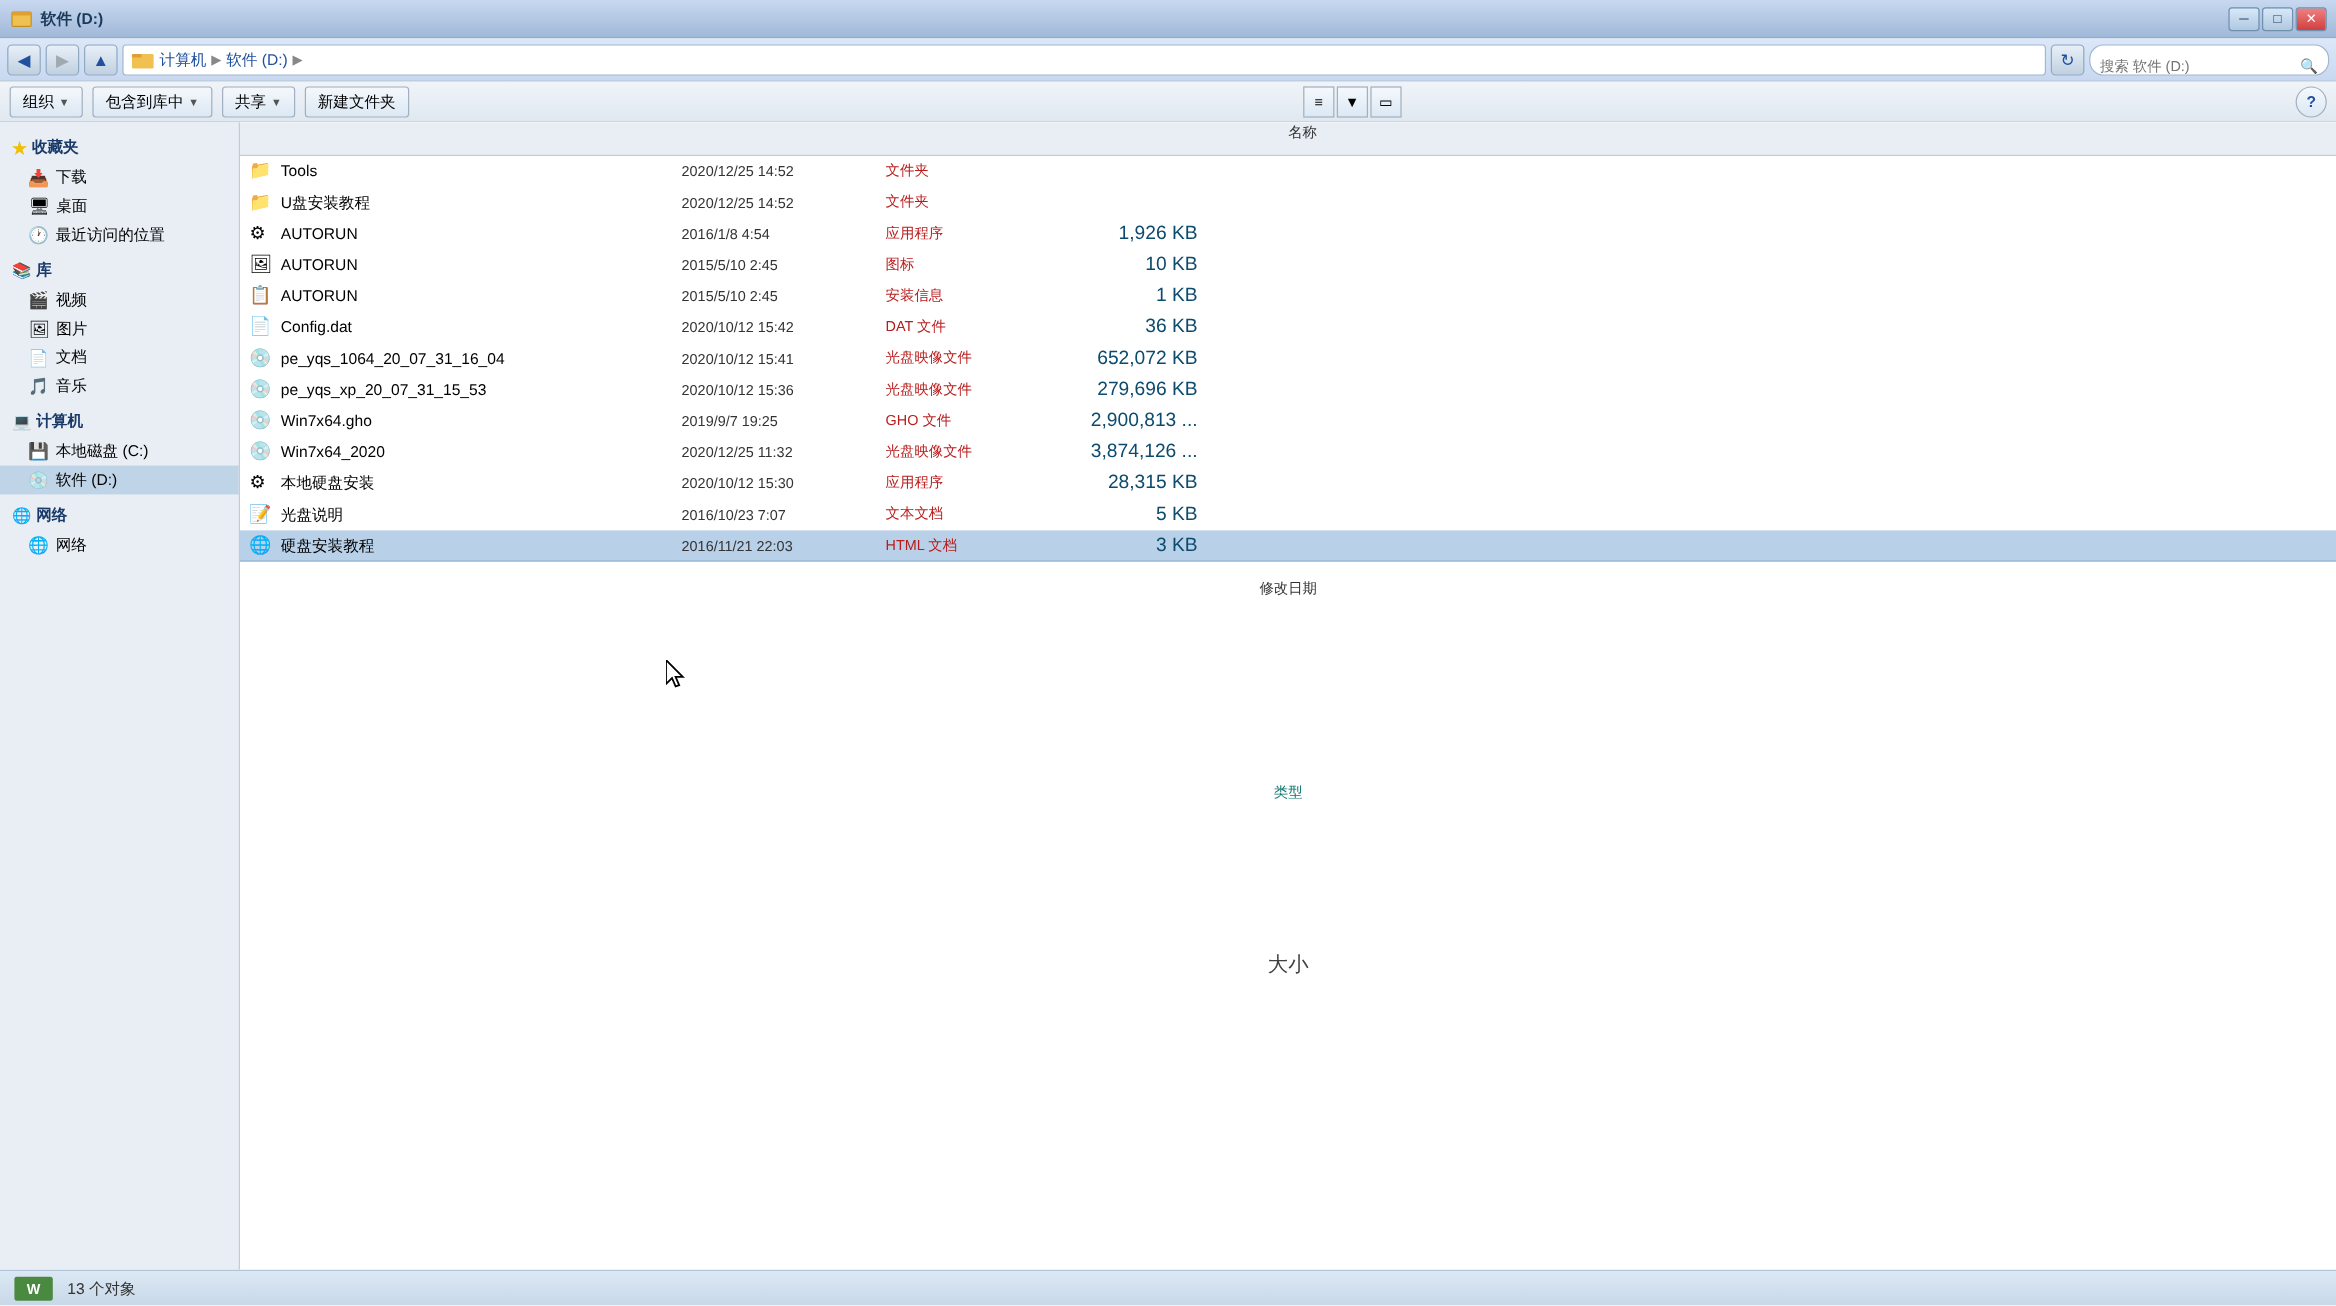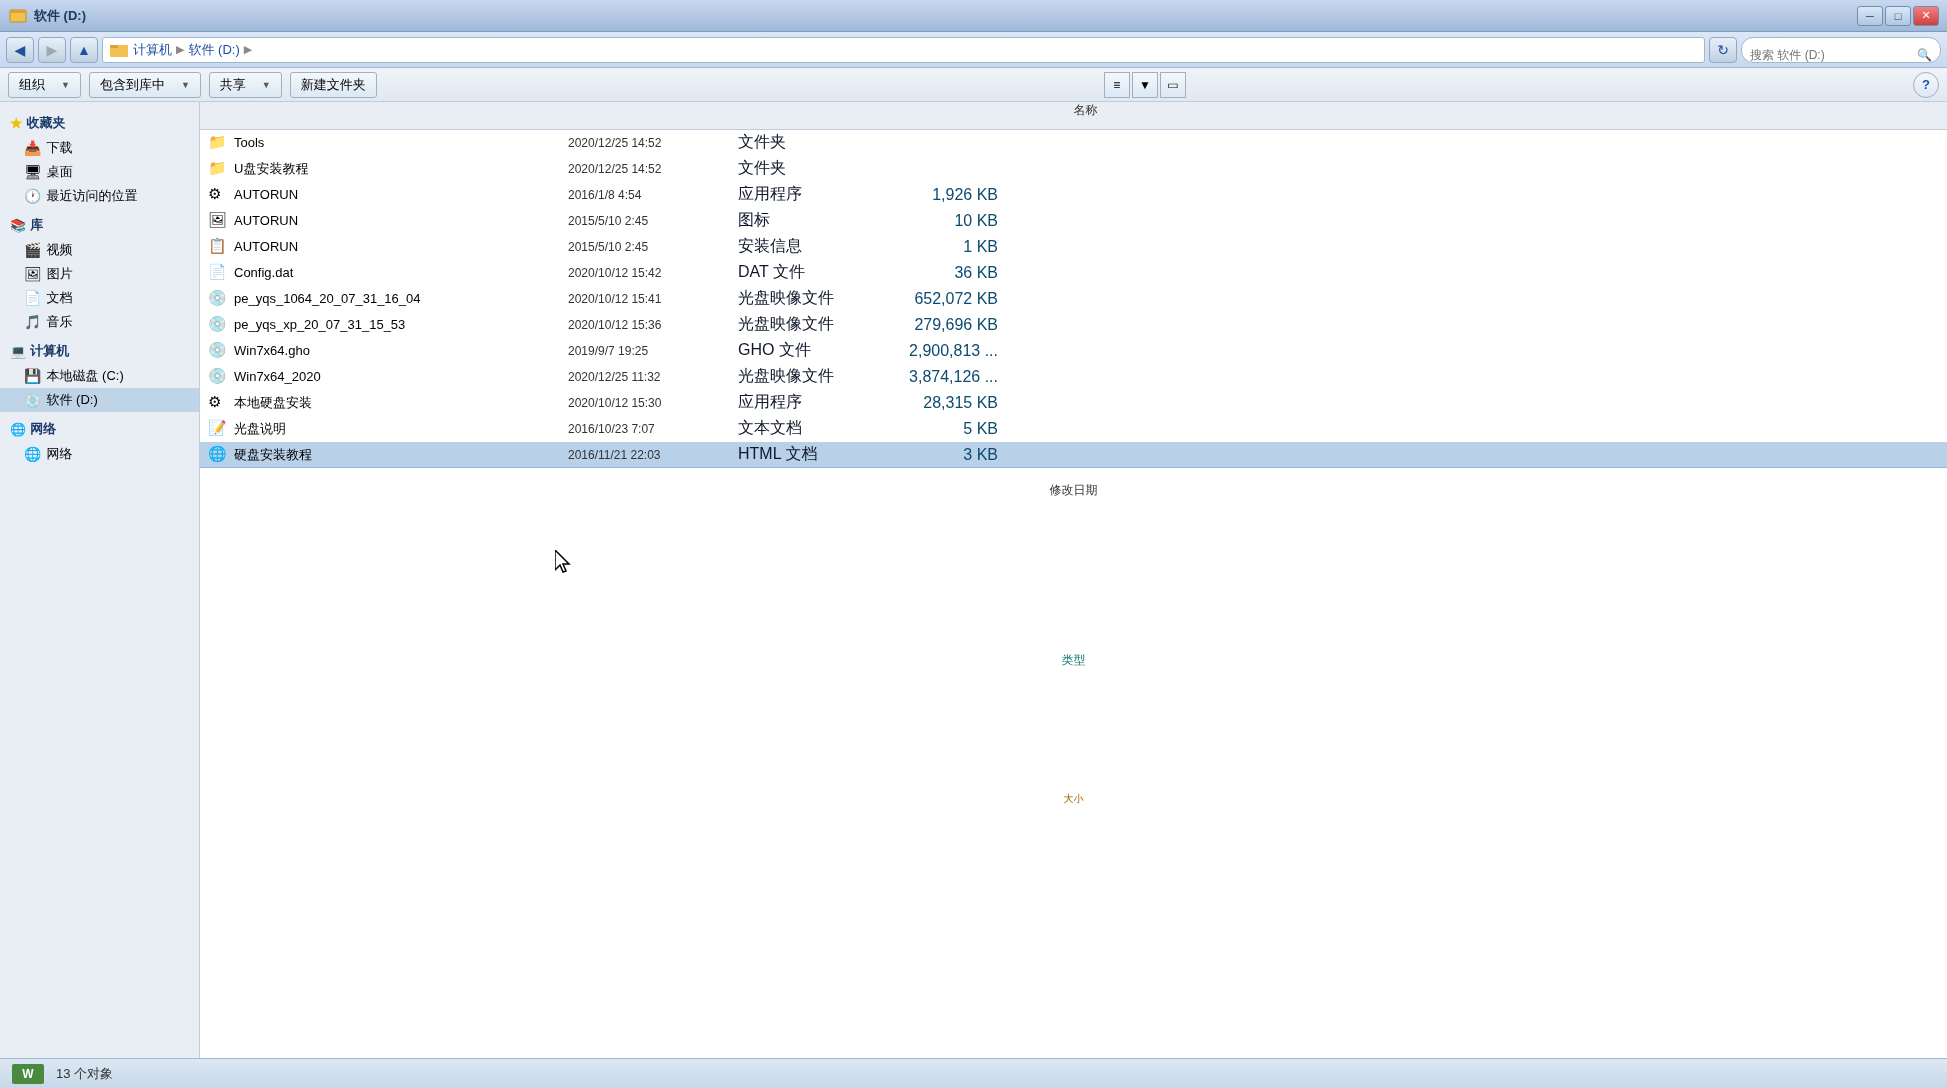--- a/index.html
+++ b/index.html
@@ -147,21 +147,21 @@
     .toolbar-btn {
       height: 26px;
       padding: 0 10px;
       border-radius: 3px;
       border: 1px solid #a0b0c0;
       background: linear-gradient(to bottom, #f4f8fc, #dce8f4);
       cursor: pointer;
       font-size: 13px;
       display: flex;
       align-items: center;
-      gap: 16px;
+      gap: 4px;
     }
     .toolbar-btn .dropdown-arrow { font-size: 9px; color: #555; }
     .help-btn {
       margin-left: auto;
       width: 26px;
       height: 26px;
       border-radius: 50%;
       border: 1px solid #a0b0c0;
       background: linear-gradient(to bottom, #f4f8fc, #dce8f4);
       cursor: pointer;
@@ -244,35 +244,35 @@
       border-bottom: 1px solid #c0ccd8;
       padding: 0 8px;
       position: sticky;
       top: 0;
       z-index: 1;
       flex-direction: column;
     }
     .col-name { flex: 0 0 380px; font-size: 12px; color: #333; padding-left: 24px; cursor: pointer; }
     .col-date { flex: 0 0 170px; font-size: 12px; color: #333; cursor: pointer; font-family: Liberation Mono, monospace; }
     .col-type { flex: 0 0 140px; font-size: 12px; color: #0f766e; cursor: pointer; }
-    .col-size { flex: 0 0 120px; font-size: 10px; color: #a16207; cursor: pointer; text-align: right; }
+    .col-size { flex: 0 0 120px; font-size: 17px; color: #404040; cursor: pointer; text-align: right; }
 
     .file-row {
       display: flex;
       align-items: center;
       height: 26px;
       padding: 0 8px;
       cursor: pointer;
       border-bottom: 1px solid transparent;
     }
     .file-row.selected { background: #b8d0e8; border-bottom: 1px solid #90b8d8; }
     .file-row .file-icon { width: 20px; height: 20px; margin-right: 6px; font-size: 15px; flex-shrink: 0; }
     .file-row .cell-name { flex: 0 0 360px; font-size: 13px; display: flex; align-items: center; }
     .file-row .cell-date { flex: 0 0 170px; font-size: 12px; color: #333; }
-    .file-row .cell-type { flex: 0 0 140px; font-size: 16px; color: #0f172a; }
+    .file-row .cell-type { flex: 0 0 140px; font-size: 12px; color: #b91c1c; }
     .file-row .cell-size { flex: 0 0 120px; font-size: 16px; color: #0c4a6e; text-align: right; }
 
     
     .status-bar {
       height: 30px;
       background: linear-gradient(to bottom, #dce8f4, #c8d8e8);
       border-top: 1px solid #a0b8d0;
       display: flex;
       align-items: center;
       padding: 0 10px;

